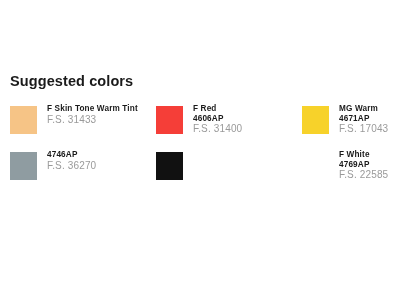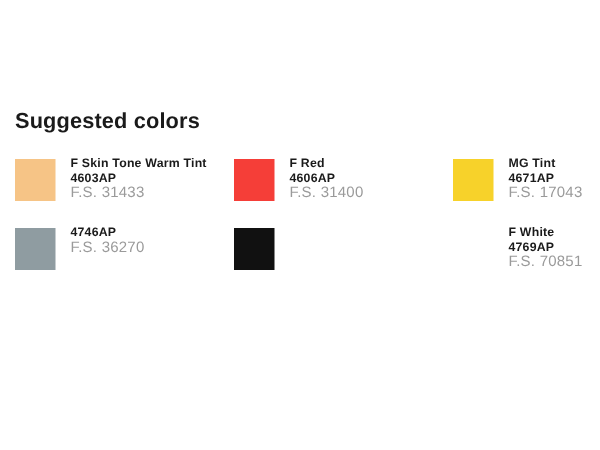--- a/index.html
+++ b/index.html
@@ -97,38 +97,37 @@
 <div class="page">
 
   <div class="section-title">Suggested colors</div>
 
   <div class="color-grid">
 
     <div class="color-entry">
       <div class="swatch" style="background: rgb(246, 196, 134);"></div>
       <div class="entry-text">
         <div class="entry-name">F Skin Tone Warm Tint</div>
-        <div class="entry-code">4603AP</div>
         <div class="entry-fs">F.S. 31433</div>
       </div>
     </div>
 
     <div class="color-entry">
       <div class="swatch" style="background: rgb(245, 62, 56);"></div>
       <div class="entry-text">
         <div class="entry-name">F Red</div>
         <div class="entry-code">4606AP</div>
         <div class="entry-fs">F.S. 31400</div>
       </div>
     </div>
 
     <div class="color-entry">
       <div class="swatch" style="background: rgb(247, 210, 42);"></div>
       <div class="entry-text">
-        <div class="entry-name">MG Tint</div>
+        <div class="entry-name">MG Warm</div>
         <div class="entry-code">4671AP</div>
         <div class="entry-fs">F.S. 17043</div>
       </div>
     </div>
 
     <div class="color-entry">
       <div class="swatch" style="background: rgb(143, 156, 161);"></div>
       <div class="entry-text">
         <div class="entry-code">4746AP</div>
         <div class="entry-fs">F.S. 36270</div>
@@ -137,18 +136,18 @@
 
     <div class="color-entry">
       <div class="swatch" style="background: rgb(17, 17, 17);"></div>
     </div>
 
     <div class="color-entry">
       <div class="swatch swatch-blank" style="background: rgb(255, 255, 255);"></div>
       <div class="entry-text">
         <div class="entry-name">F White</div>
         <div class="entry-code">4769AP</div>
-        <div class="entry-fs">F.S. 70851</div>
+        <div class="entry-fs">F.S. 22585</div>
       </div>
     </div>
 
   </div>
 </div>
 
 </body></html>

